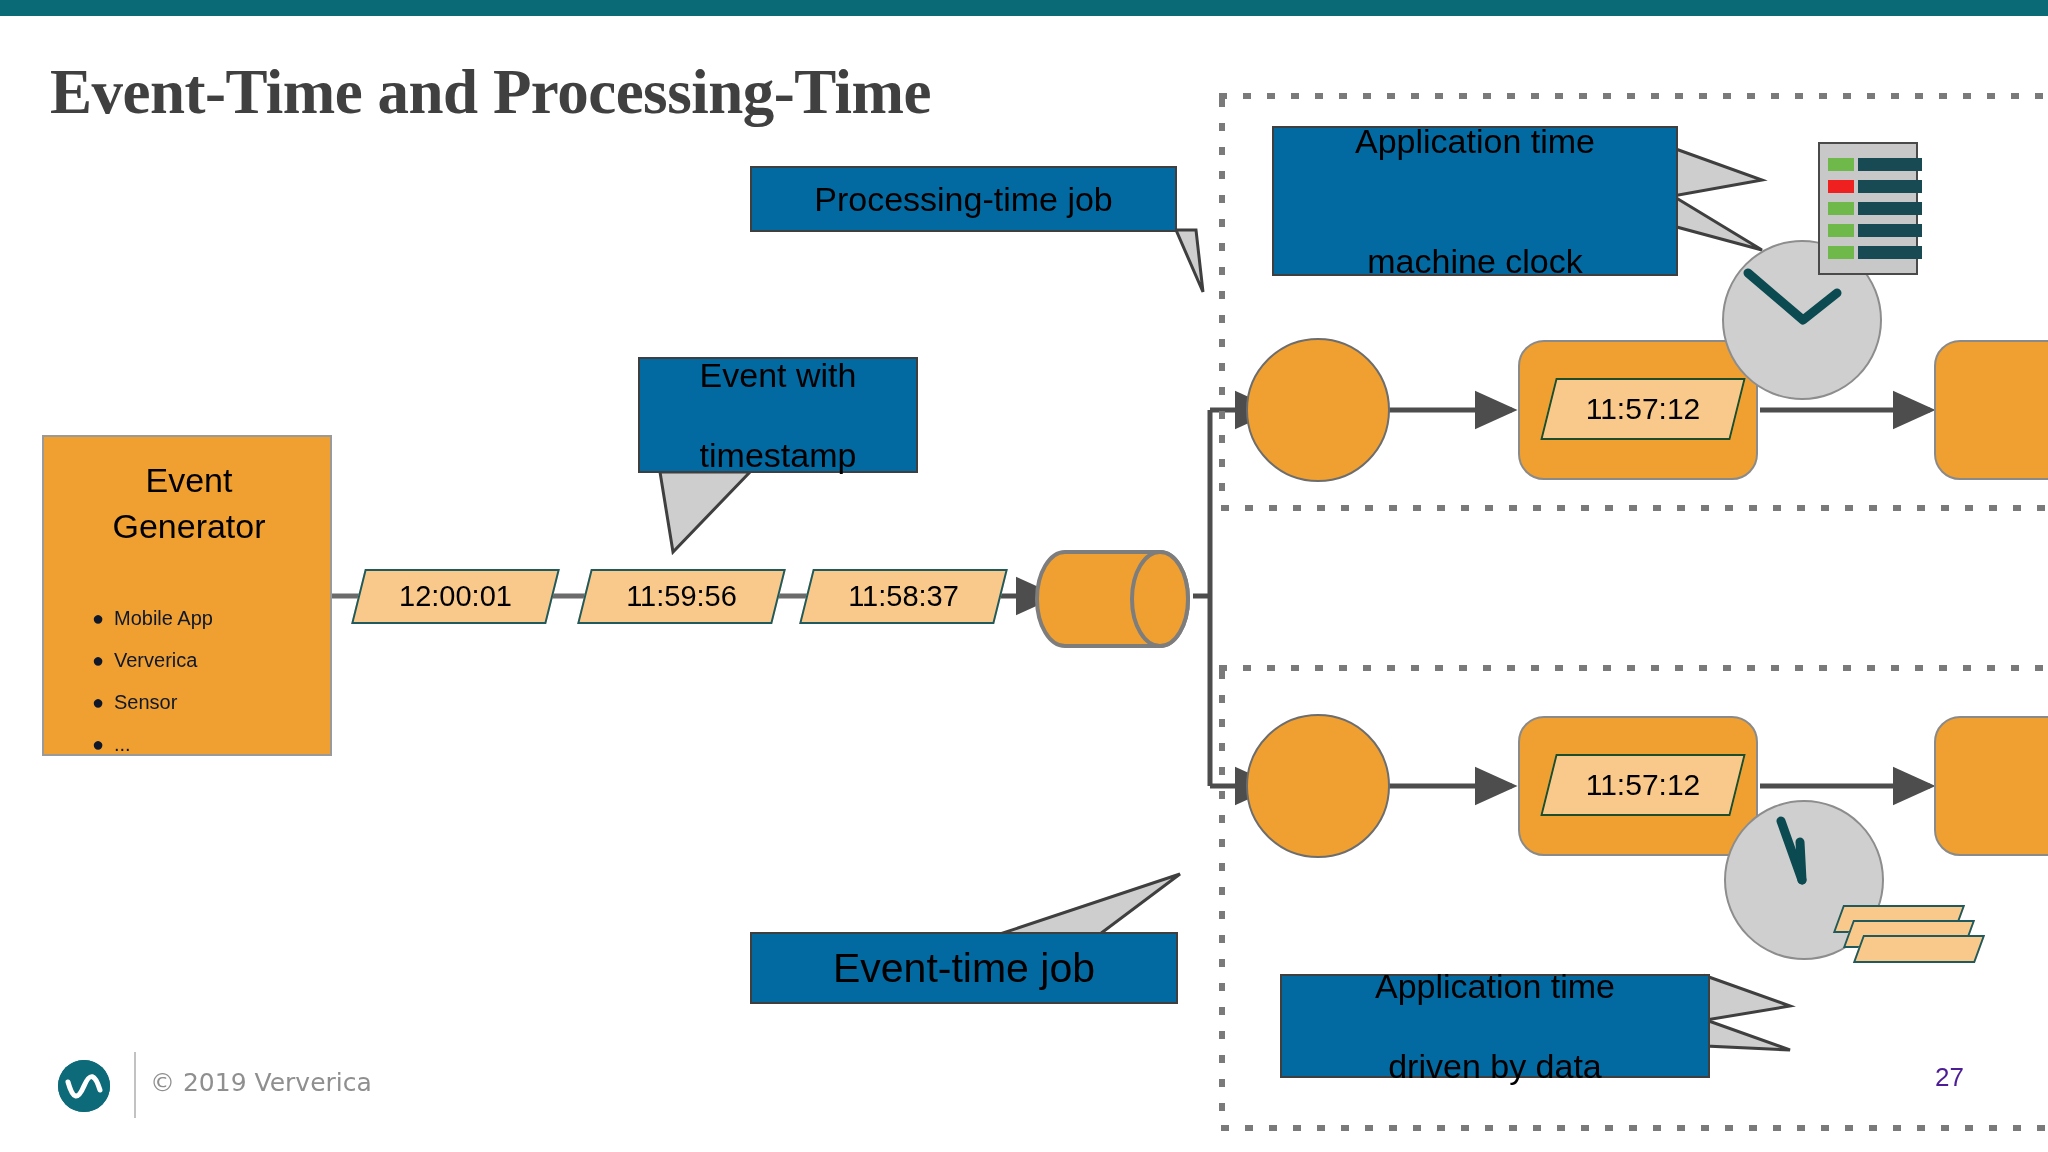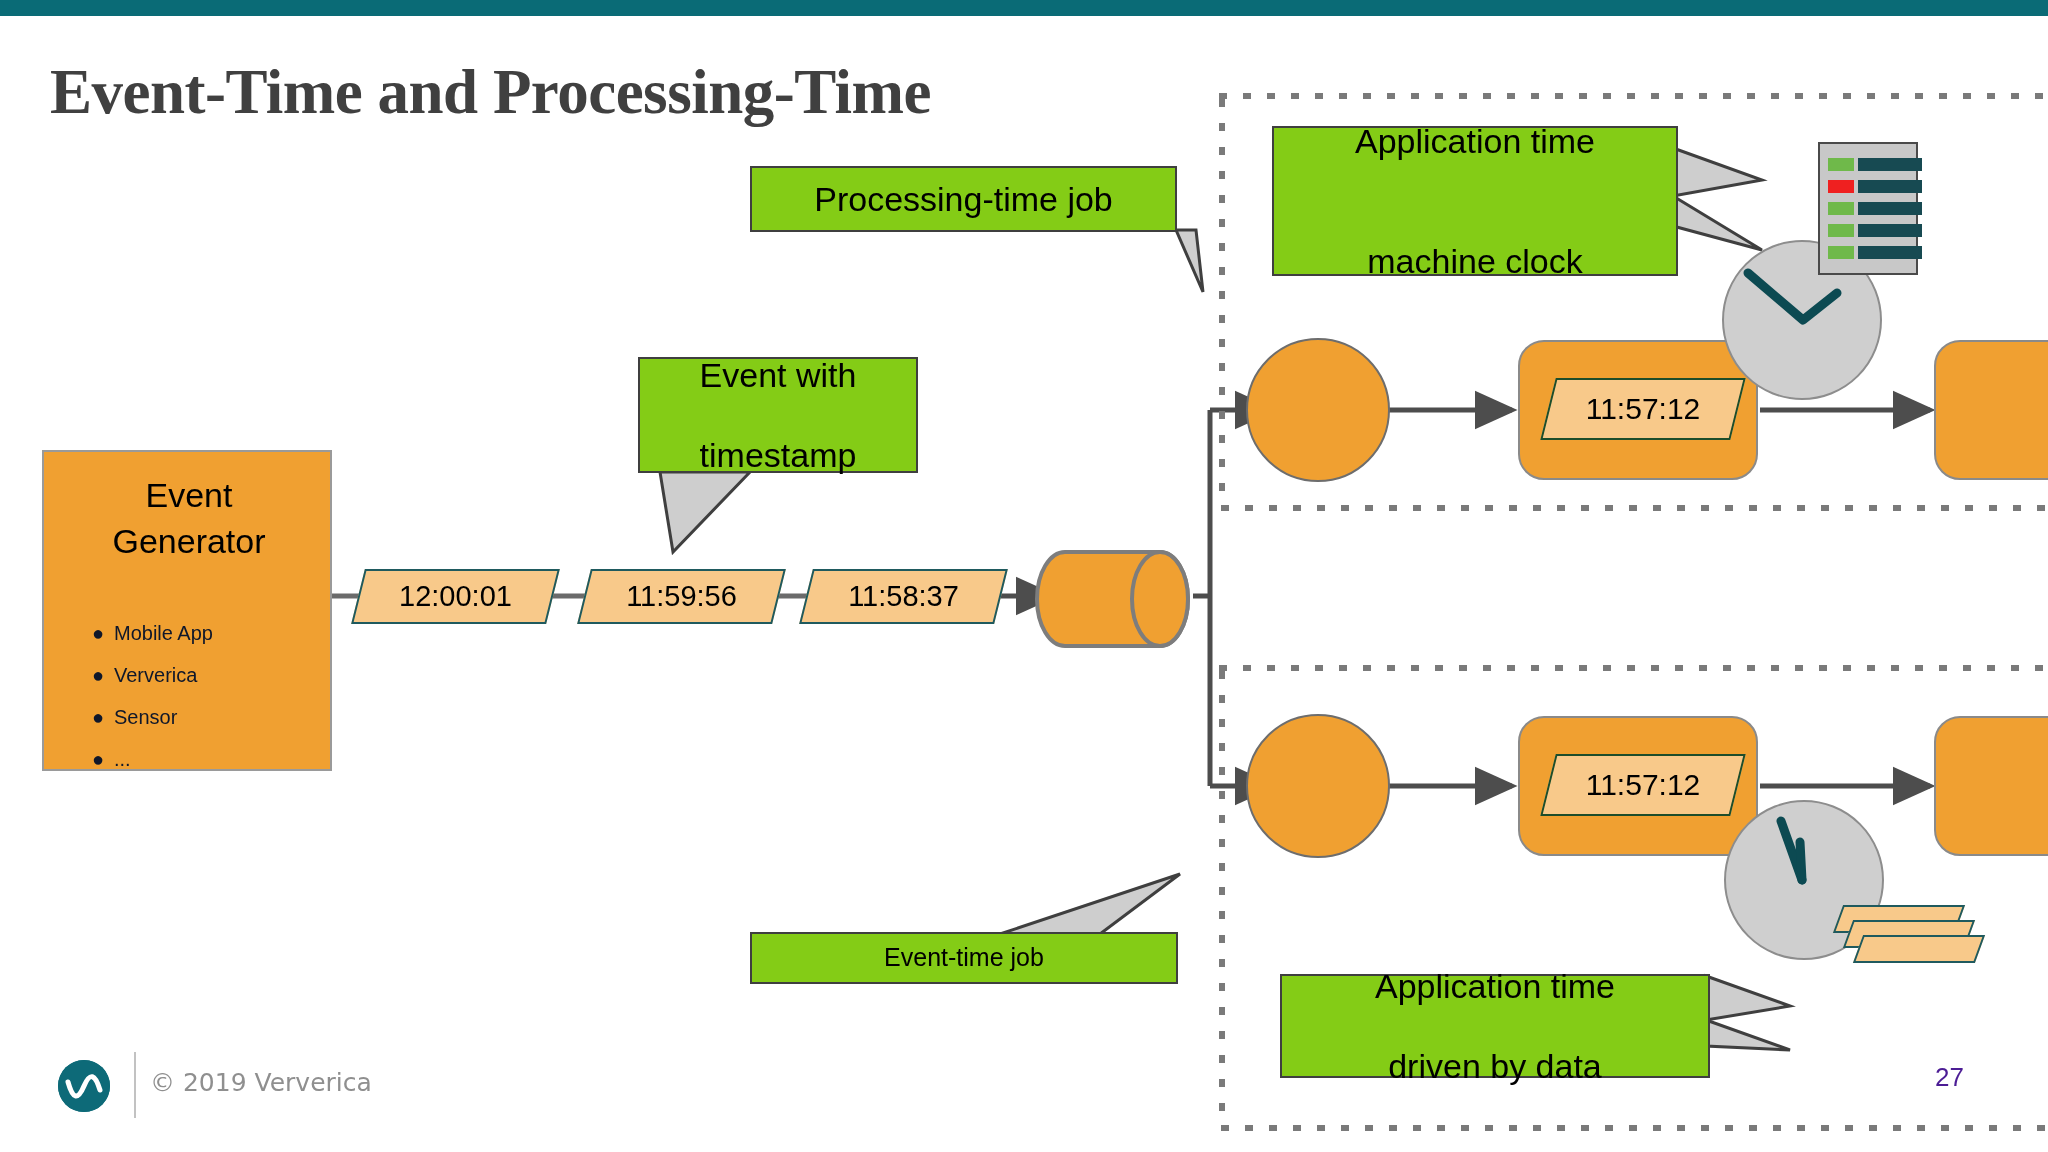--- a/index.html
+++ b/index.html
@@ -20,21 +20,21 @@
     letter-spacing:-0.5px;white-space:nowrap;
     font-family:Liberation Serif, serif;
   }
 
   
   .layer{position:absolute;left:0;top:0;width:2048px;height:1152px;overflow:visible;}
 
   
   .gen-box{
     position:absolute;left:42px;top:435px;width:290px;height:321px;
-    background:#F0A031;border:2px solid #9a9a9a;box-sizing:border-box;margin-top:15px;
+    background:#F0A031;border:2px solid #9a9a9a;box-sizing:border-box;
   }
   .gen-title{
     position:absolute;left:0;top:20px;width:290px;text-align:center;
     font-size:34px;color:#000;line-height:46px;
   }
   .gen-list{
     position:absolute;left:48px;top:160px;width:250px;
     font-size:20px;color:#0f172a;line-height:42px;
   }
   .gen-list div{white-space:nowrap;}
@@ -46,21 +46,21 @@
     border:2px solid #1f5a5e;box-sizing:border-box;
     transform:skewX(-14deg);
   }
   .ts span{
     display:block;transform:skewX(14deg);
     text-align:center;line-height:51px;font-size:29px;color:#000;
   }
 
   
   .callout{
-    position:absolute;background:#84cc16;border:2px solid #3f3f3f;
+    position:absolute;background:#0369a1;border:2px solid #3f3f3f;
     box-sizing:border-box;color:#000;
     display:flex;align-items:center;justify-content:center;text-align:center;
   }
   .callout span{display:block;line-height:1.18;}
 
   
   .opbox{
     position:absolute;background:#F0A031;border:2px solid #8a8a8a;
     border-radius:26px;box-sizing:border-box;
   }
@@ -200,21 +200,21 @@
   <div class="callout" style="left:638px;top:357px;width:280px;height:116px;font-size:34px;">
     <span>
       <span>Event with</span><br>
       <span>timestamp</span>
     </span>
   </div>
 
   <svg class="layer" viewBox="0 0 2048 1152">
     <path d="M1000,934 L1180,874 L1100,934 z" fill="#CECECE" stroke="#3f3f3f" stroke-width="3"></path>
   </svg>
-  <div class="callout" style="left:750px;top:932px;width:428px;height:52px;font-size:25px;">
+  <div class="callout" style="left:750px;top:932px;width:428px;height:72px;font-size:41px;">
     <span>Event-time job</span>
   </div>
 
   <svg class="layer" viewBox="0 0 2048 1152">
     <path d="M1673,148 L1762,180 L1673,196 z" fill="#CECECE" stroke="#3f3f3f" stroke-width="3"></path>
     <path d="M1673,196 L1762,250 L1673,226 z" fill="#CECECE" stroke="#3f3f3f" stroke-width="3"></path>
   </svg>
   <div class="callout" style="left:1272px;top:126px;width:406px;height:150px;font-size:34px;">
     <span>
       <span>Application time</span><br>

